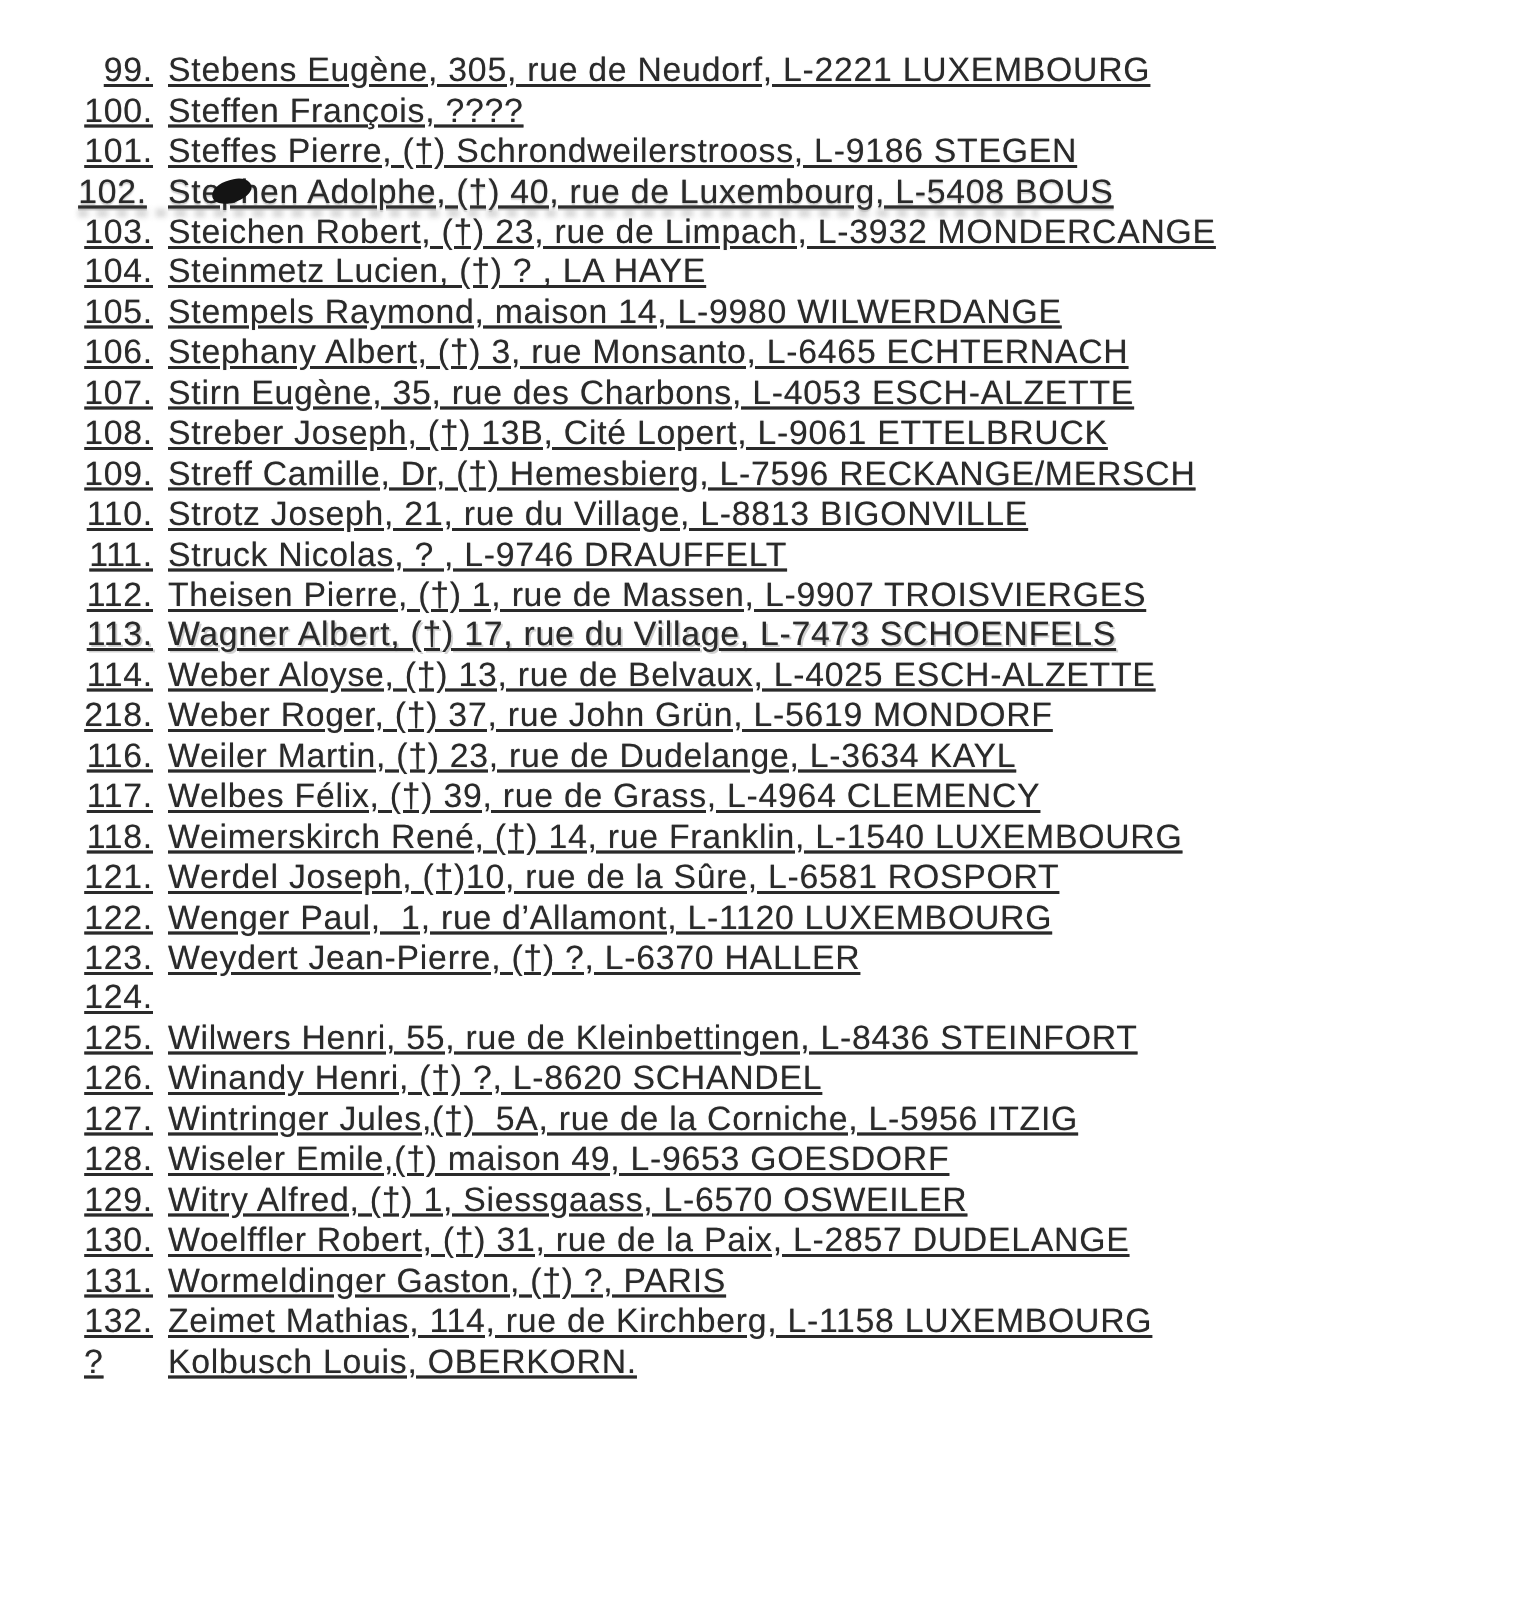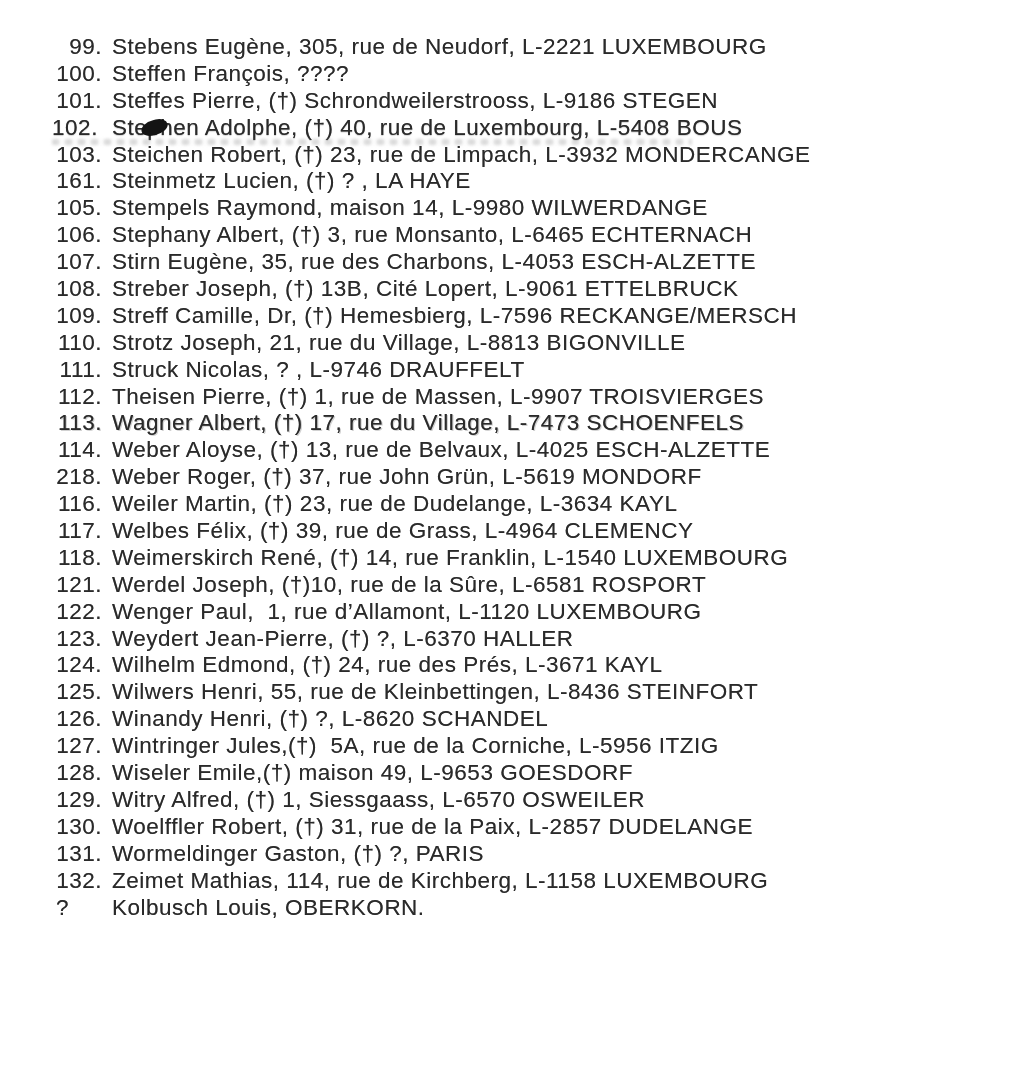--- a/index.html
+++ b/index.html
@@ -26,20 +26,21 @@
   }
   .row {
     display: flex;
     align-items: baseline;
     height: 26.9px;
     font-size: 22.5px;
     letter-spacing: 0.5px;
     color: #2a2a2a;
     text-shadow: 0 0 0.5px rgba(40,40,40,0.55);
     position: relative;
+    text-decoration: underline;
   }
   .num {
     display: inline-block;
     width: 54px;
     flex: 0 0 54px;
     text-align: right;
     white-space: pre;
   }
   .num.left {
     text-align: left;
@@ -110,21 +111,21 @@
     <span class="num">102.</span>
     <span class="txt">Stephen Adolphe, (†) 40, rue de Luxembourg, L-5408 BOUS<span class="blot"></span></span>
   </div>
 
   <div class="row">
     <span class="num">103.</span>
     <span class="txt">Steichen Robert, (†) 23, rue de Limpach, L-3932 MONDERCANGE</span>
   </div>
 
   <div class="row">
-    <span class="num">161.</span>
+    <span class="num">104.</span>
     <span class="txt">Steinmetz Lucien, (†) ? , LA HAYE</span>
   </div>
 
   <div class="row">
     <span class="num">105.</span>
     <span class="txt">Stempels Raymond, maison 14, L-9980 WILWERDANGE</span>
   </div>
 
   <div class="row">
     <span class="num">106.</span>
@@ -203,21 +204,20 @@
     <span class="txt">Wenger Paul,  1, rue d’Allamont, L-1120 LUXEMBOURG</span>
   </div>
 
   <div class="row">
     <span class="num">123.</span>
     <span class="txt">Weydert Jean-Pierre, (†) ?, L-6370 HALLER</span>
   </div>
 
   <div class="row">
     <span class="num">124.</span>
-    <span class="txt">Wilhelm Edmond, (†) 24, rue des Prés, L-3671 KAYL</span>
   </div>
 
   <div class="row">
     <span class="num">125.</span>
     <span class="txt">Wilwers Henri, 55, rue de Kleinbettingen, L-8436 STEINFORT</span>
   </div>
 
   <div class="row">
     <span class="num">126.</span>
     <span class="txt">Winandy Henri, (†) ?, L-8620 SCHANDEL</span>

